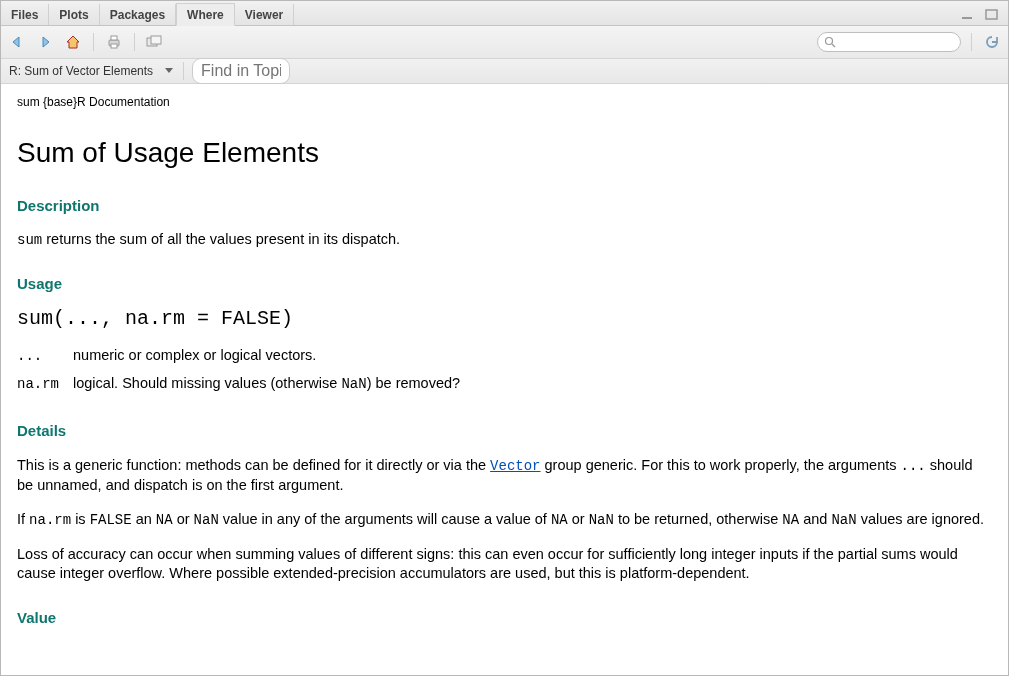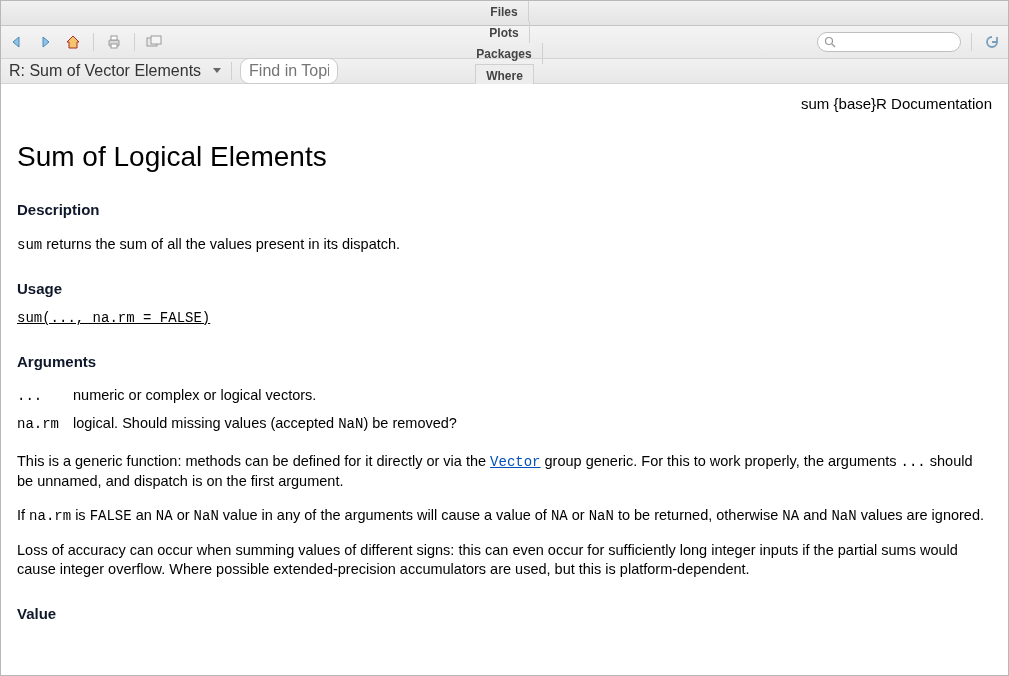--- a/index.html
+++ b/index.html
@@ -16,26 +16,25 @@
     display: flex;
     flex-direction: column;
     width: 1009px;
     height: 676px;
     border: 1px solid #b8b8b8;
     box-sizing: border-box;
     background: linear-gradient(#f4f4f4, #ececec);
   }
   .tabbar {
     display: flex;
-    align-items: center;
+    align-items: flex-end;
     height: 24px;
     background: linear-gradient(#f1f1f1, #e4e4e4);
     border-bottom: 1px solid #c4c4c4;
     position: relative;
-    flex-direction: column;
   }
   .tab {
     padding: 4px 10px 3px 10px;
     font-size: 12px;
     font-weight: bold;
     color: #444;
     cursor: pointer;
     border-right: 1px solid #d0d0d0;
   }
   .tab.active {
@@ -105,21 +104,21 @@
     border-bottom: 1px solid #d4d4d4;
     gap:6px;
     font-size:12px;
   }
   .breadcrumb-btn {
     display:flex;
     align-items:center;
     gap:12px;
     color:#333;
     cursor:pointer;
-    font-size:16px;
+    font-size:12px;
     padding:0 2px;
   }
   .findbox {
     height:16px;
     border:1px solid #ccc;
     border-radius:9px;
     padding:4px 8px;
     font-size:16px;
     color:#888;
     background:#fff;
@@ -134,41 +133,40 @@
   }
   .content {
     padding:10px 16px 40px 16px;
     font-family: Arial, Helvetica, sans-serif;
     font-size:14.5px;
     color:#000;
     line-height:1.35;
   }
   .doc-header {
     display:flex;
-    justify-content:flex-end;
-    font-size:15px;
+    justify-content:flex-start;
+    font-size:12px;
     margin-bottom:24px;
   }
   h1.title {
     font-size:28px;
     font-weight:normal;
     margin:12px 0 22px 0;
     color:#000;
   }
   h3.section {
     font-size:15px;
     font-weight:bold;
-    color:#0f172a;
+    color:#0f766e;
     margin:24px 0 10px 0;
   }
   pre.usage {
     font-family: "Courier New", monospace;
-    font-size:14px;
+    font-size:20px;
     margin:8px 0 10px 0;
-    text-decoration:underline;
   }
   table.args {
     border-collapse:collapse;
     margin-top:6px;
   }
   table.args td {
     padding:4px 14px 4px 0;
     vertical-align:top;
     font-size:14.5px;
   }
@@ -269,44 +267,44 @@
   </div>
 
   <div class="content-wrap">
     <div class="content">
 
       <div class="doc-header">
         <span>sum {base}</span>
         <span>R Documentation</span>
       </div>
 
-      <h1 class="title">Sum of Logical Elements</h1>
+      <h1 class="title">Sum of Usage Elements</h1>
 
       <h3 class="section">Description</h3>
       <p>
         <code class="mono">sum</code><span> returns the sum of all the values present in its dispatch.</span>
       </p>
 
       <h3 class="section">Usage</h3>
       <pre class="usage">sum(..., na.rm = FALSE)</pre>
 
-      <h3 class="section">Arguments</h3>
       <table class="args">
         <tbody>
             <tr>
           <td><code class="mono">...</code></td>
           <td>numeric or complex or logical vectors.</td>
         </tr>
         <tr>
           <td><code class="mono">na.rm</code></td>
-          <td><span>logical. Should missing values (accepted </span><code class="mono">NaN</code><span>) be removed?</span></td>
+          <td><span>logical. Should missing values (otherwise </span><code class="mono">NaN</code><span>) be removed?</span></td>
         </tr>
       </tbody>
         </table>
 
+      <h3 class="section">Details</h3>
       <p>
         <span>This is a generic function: methods can be defined for it directly or via the </span><a href="#" class="link mono">Vector</a><span> group generic. For this to work properly, the arguments </span><code class="mono">...</code><span> should be unnamed, and dispatch is on the first argument.</span>
       </p>
       <p>
         <span>If </span><code class="mono">na.rm</code><span> is </span><code class="mono">FALSE</code><span> an </span><code class="mono">NA</code><span> or </span><code class="mono">NaN</code><span> value in any of the arguments will cause a value of </span><code class="mono">NA</code><span> or </span><code class="mono">NaN</code><span> to be returned, otherwise </span><code class="mono">NA</code><span> and </span><code class="mono">NaN</code><span> values are ignored.</span>
       </p>
       <p>Loss of accuracy can occur when summing values of different signs: this can even occur for sufficiently long integer inputs if the partial sums would cause integer overflow. Where possible extended-precision accumulators are used, but this is platform-dependent.</p>
 
       <h3 class="section">Value</h3>
 

